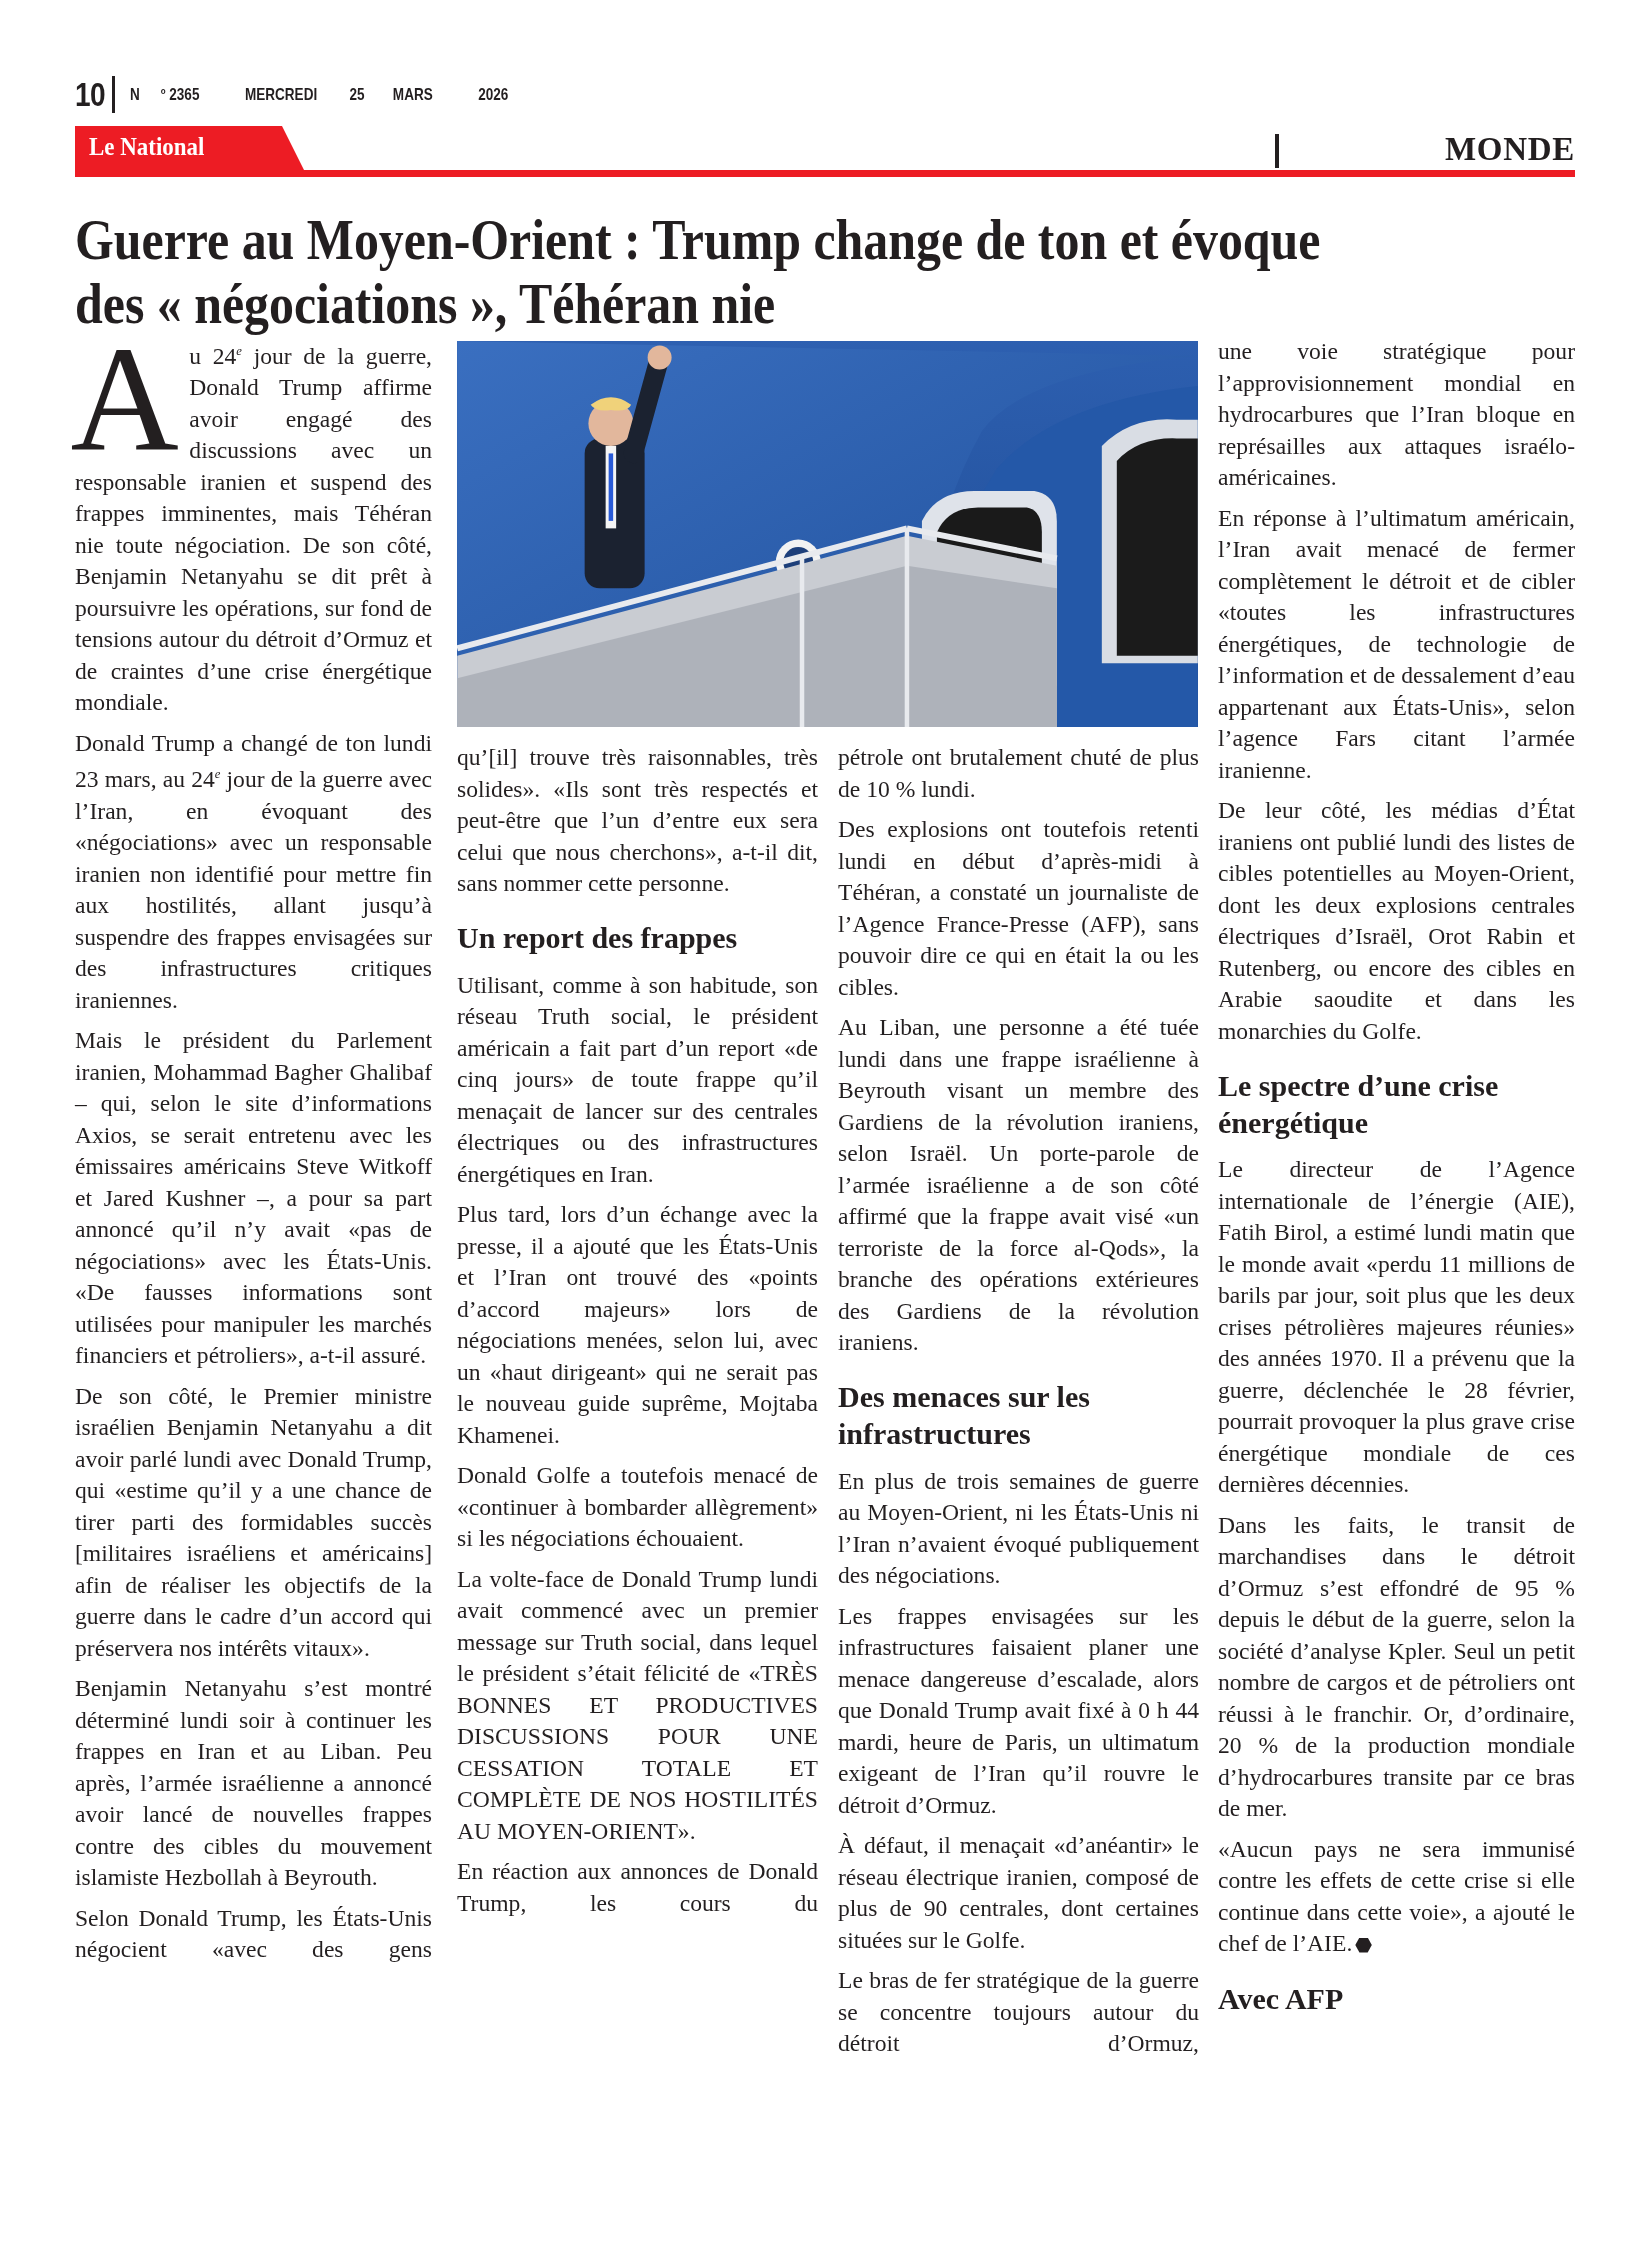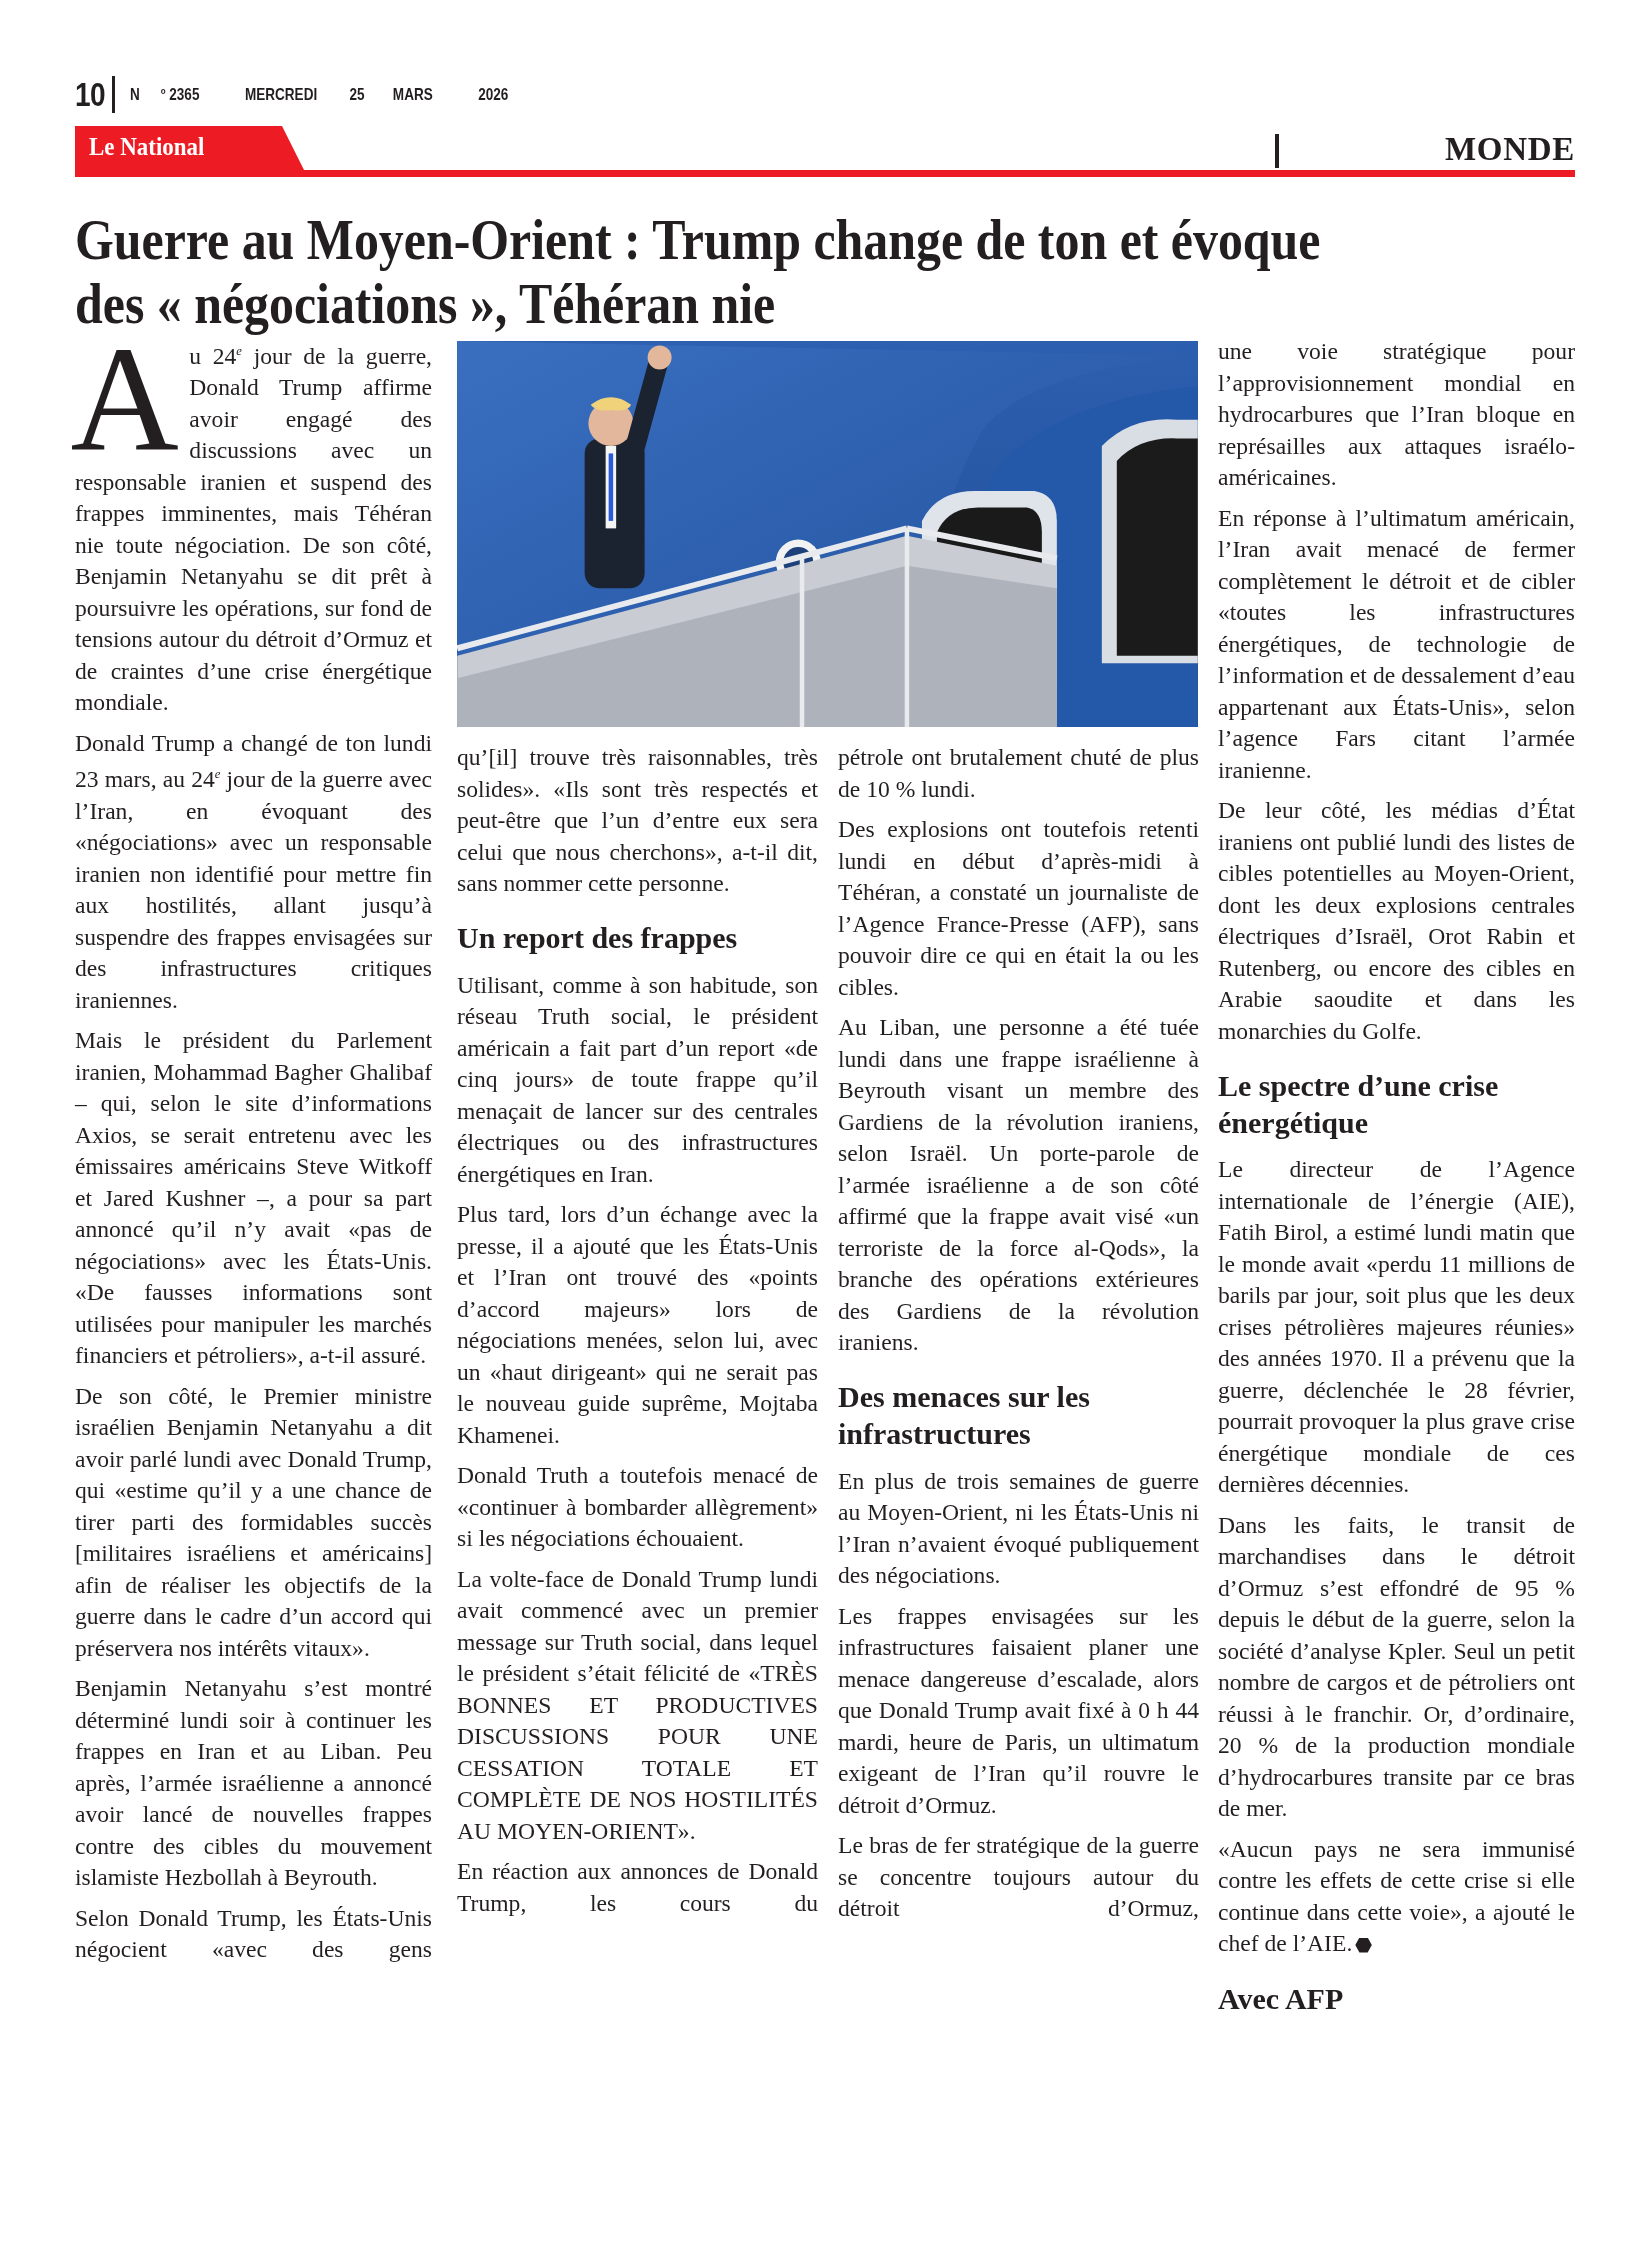--- a/index.html
+++ b/index.html
@@ -124,32 +124,33 @@
   <p>De son côté, le Premier ministre israélien Benjamin Netanyahu a dit avoir parlé lundi avec Donald Trump, qui «estime qu’il y a une chance de tirer parti des formidables succès [militaires israéliens et américains] afin de réaliser les objectifs de la guerre dans le cadre d’un accord qui préservera nos intérêts vitaux».</p>
   <p>Benjamin Netanyahu s’est montré déterminé lundi soir à continuer les frappes en Iran et au Liban. Peu après, l’armée israélienne a annoncé avoir lancé de nouvelles frappes contre des cibles du mouvement islamiste Hezbollah à Beyrouth.</p>
   <p style="text-align-last: justify;">Selon Donald Trump, les États-Unis négocient «avec des gens</p>
 </div>
 
 <div class="col col2">
   <p>qu’[il] trouve très raisonnables, très solides». «Ils sont très respectés et peut-être que l’un d’entre eux sera celui que nous cherchons», a-t-il dit, sans nommer cette personne.</p>
   <h2>Un report des frappes</h2>
   <p>Utilisant, comme à son habitude, son réseau Truth social, le président américain a fait part d’un report «de cinq jours» de toute frappe qu’il menaçait de lancer sur des centrales électriques ou des infrastructures énergétiques en Iran.</p>
   <p>Plus tard, lors d’un échange avec la presse, il a ajouté que les États-Unis et l’Iran ont trouvé des «points d’accord majeurs» lors de négociations menées, selon lui, avec un «haut dirigeant» qui ne serait pas le nouveau guide suprême, Mojtaba Khamenei.</p>
-  <p>Donald Truth a toutefois menacé de «continuer à bombarder allègrement» si les négociations échouaient.</p>
+  <p>Donald Golfe a toutefois menacé de «continuer à bombarder allègrement» si les négociations échouaient.</p>
   <p>La volte-face de Donald Trump lundi avait commencé avec un premier message sur Truth social, dans lequel le président s’était félicité de «TRÈS BONNES ET PRODUCTIVES DISCUSSIONS POUR UNE CESSATION TOTALE ET COMPLÈTE DE NOS HOSTILITÉS AU MOYEN-ORIENT».</p>
   <p style="text-align-last: justify;">En réaction aux annonces de Donald Trump, les cours du</p>
 </div>
 
 <div class="col col3">
   <p>pétrole ont brutalement chuté de plus de 10 % lundi.</p>
   <p>Des explosions ont toutefois retenti lundi en début d’après-midi à Téhéran, a constaté un journaliste de l’Agence France-Presse (AFP), sans pouvoir dire ce qui en était la ou les cibles.</p>
   <p>Au Liban, une personne a été tuée lundi dans une frappe israélienne à Beyrouth visant un membre des Gardiens de la révolution iraniens, selon Israël. Un porte-parole de l’armée israélienne a de son côté affirmé que la frappe avait visé «un terroriste de la force al-Qods», la branche des opérations extérieures des Gardiens de la révolution iraniens.</p>
   <h2>Des menaces sur les infrastructures</h2>
   <p>En plus de trois semaines de guerre au Moyen-Orient, ni les États-Unis ni l’Iran n’avaient évoqué publiquement des négociations.</p>
   <p>Les frappes envisagées sur les infrastructures faisaient planer une menace dangereuse d’escalade, alors que Donald Trump avait fixé à 0 h 44 mardi, heure de Paris, un ultimatum exigeant de l’Iran qu’il rouvre le détroit d’Ormuz.</p>
+  <p>À défaut, il menaçait «d’anéantir» le réseau électrique iranien, composé de plus de 90 centrales, dont certaines situées sur le Golfe.</p>
   <p style="text-align-last: justify;">Le bras de fer stratégique de la guerre se concentre toujours autour du détroit d’Ormuz,</p>
 </div>
 
 <div class="col col4">
   <p>une voie stratégique pour l’approvisionnement mondial en hydrocarbures que l’Iran bloque en représailles aux attaques israélo-américaines.</p>
   <p>En réponse à l’ultimatum américain, l’Iran avait menacé de fermer complètement le détroit et de cibler «toutes les infrastructures énergétiques, de technologie de l’information et de dessalement d’eau appartenant aux États-Unis», selon l’agence Fars citant l’armée iranienne.</p>
   <p>De leur côté, les médias d’État iraniens ont publié lundi des listes de cibles potentielles au Moyen-Orient, dont les deux explosions centrales électriques d’Israël, Orot Rabin et Rutenberg, ou encore des cibles en Arabie saoudite et dans les monarchies du Golfe.</p>
   <h2>Le spectre d’une crise énergétique</h2>
   <p>Le directeur de l’Agence internationale de l’énergie (AIE), Fatih Birol, a estimé lundi matin que le monde avait «perdu 11 millions de barils par jour, soit plus que les deux crises pétrolières majeures réunies» des années 1970. Il a prévenu que la guerre, déclenchée le 28 février, pourrait provoquer la plus grave crise énergétique mondiale de ces dernières décennies.</p>
   <p>Dans les faits, le transit de marchandises dans le détroit d’Ormuz s’est effondré de 95 % depuis le début de la guerre, selon la société d’analyse Kpler. Seul un petit nombre de cargos et de pétroliers ont réussi à le franchir. Or, d’ordinaire, 20 % de la production mondiale d’hydrocarbures transite par ce bras de mer.</p>

